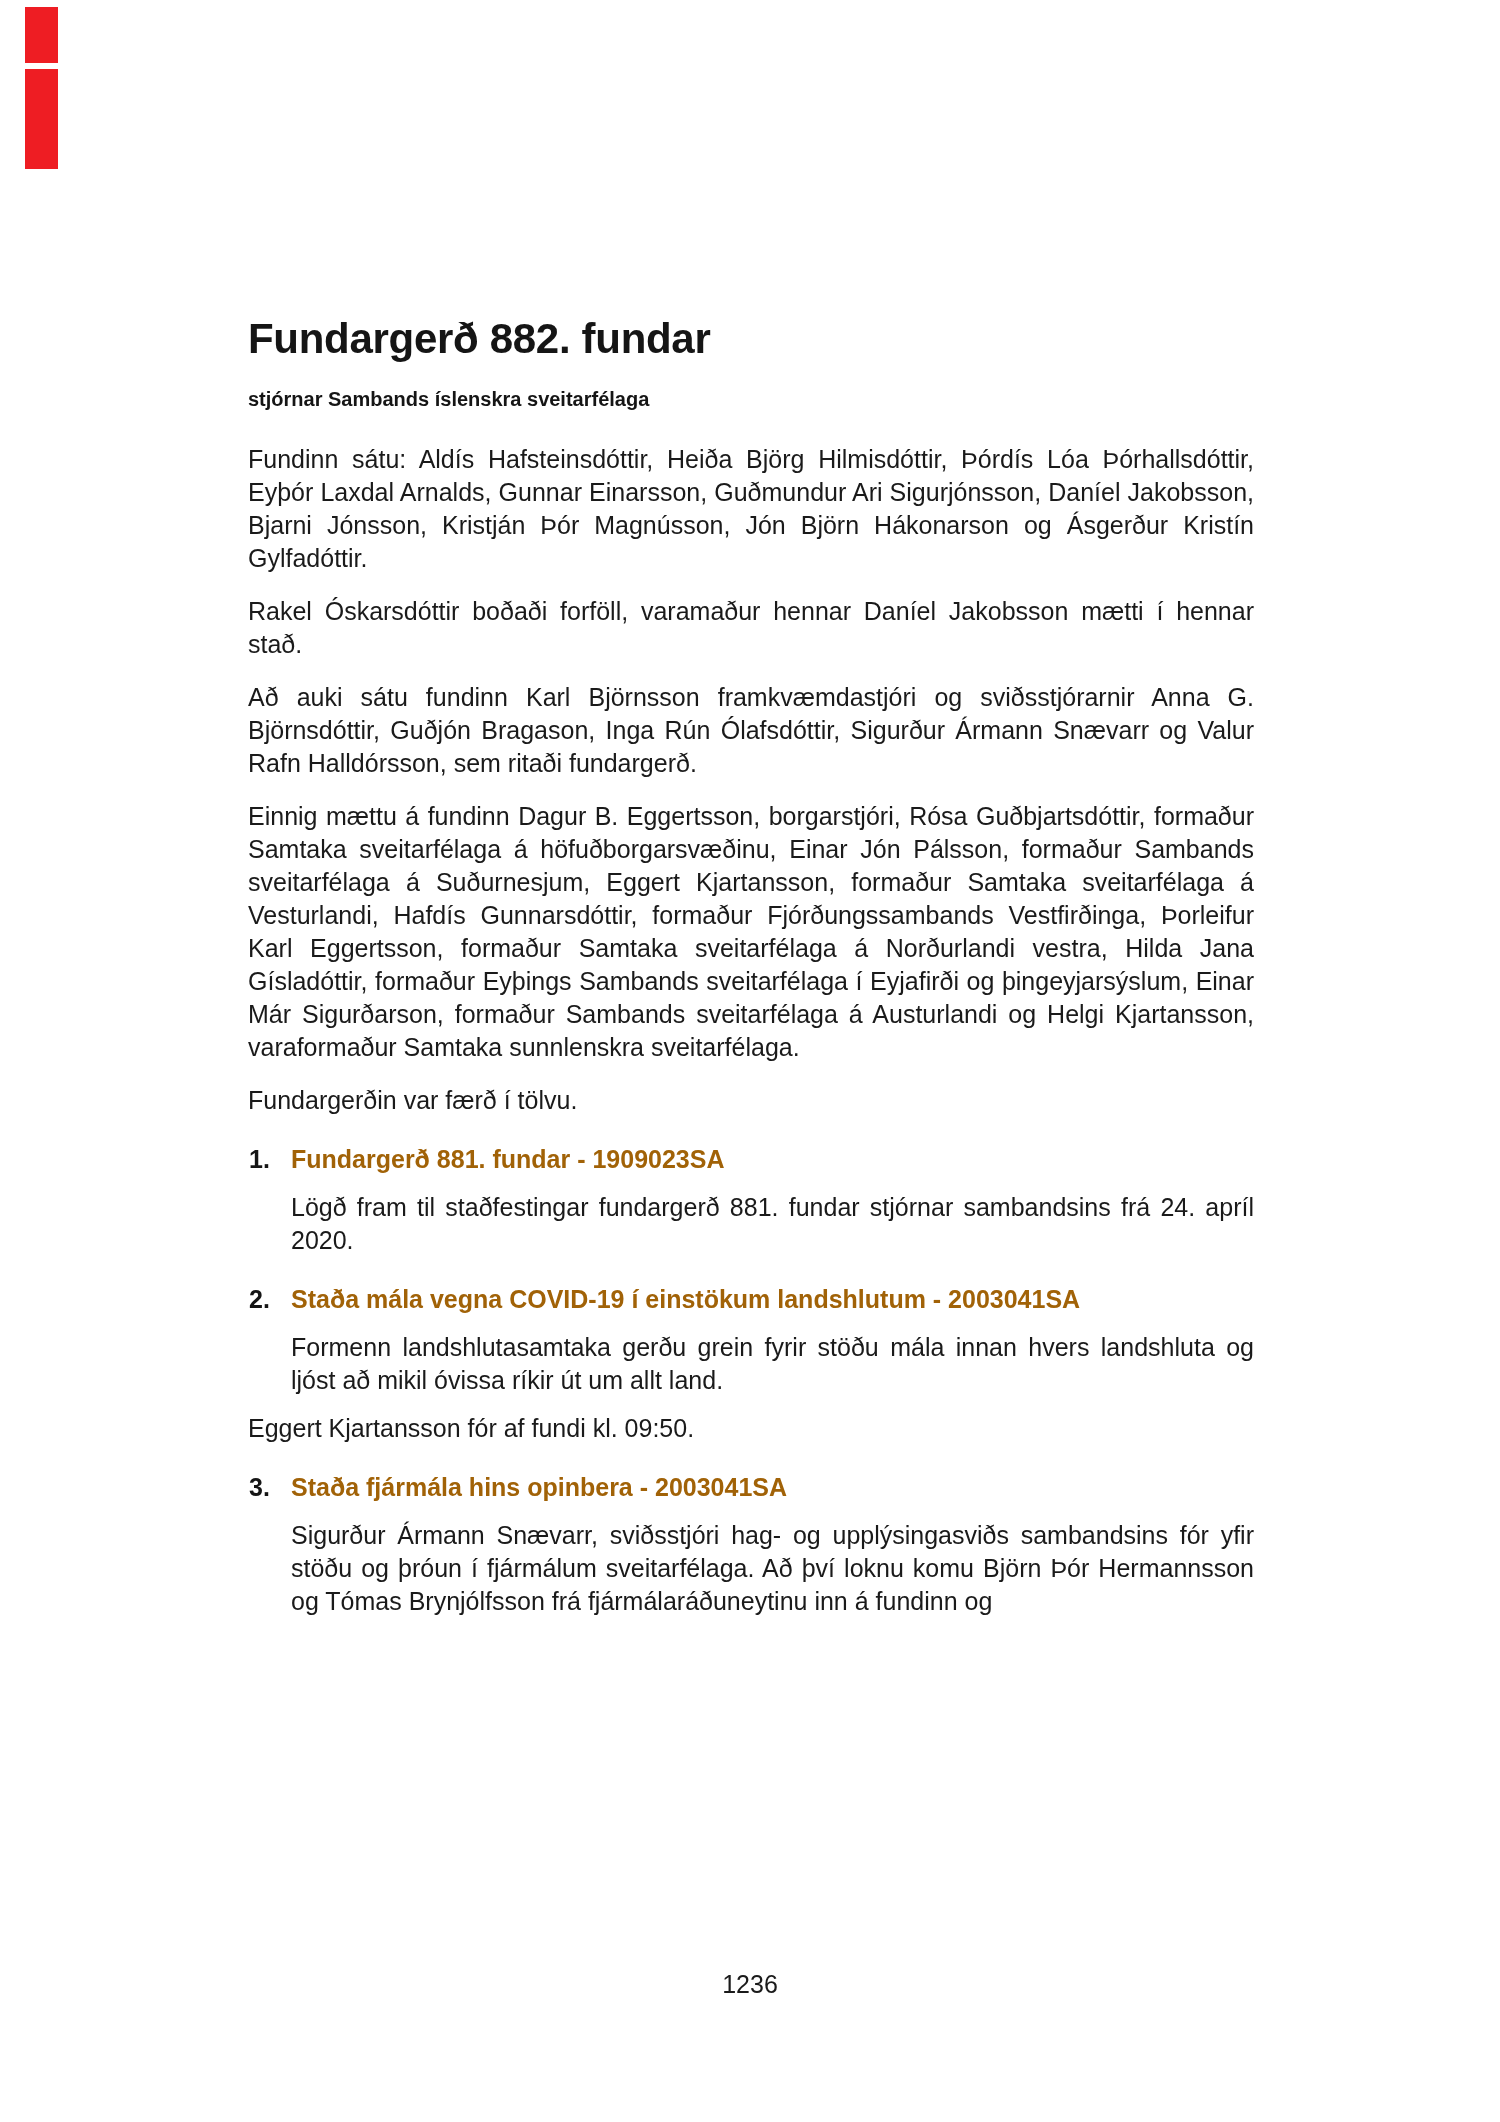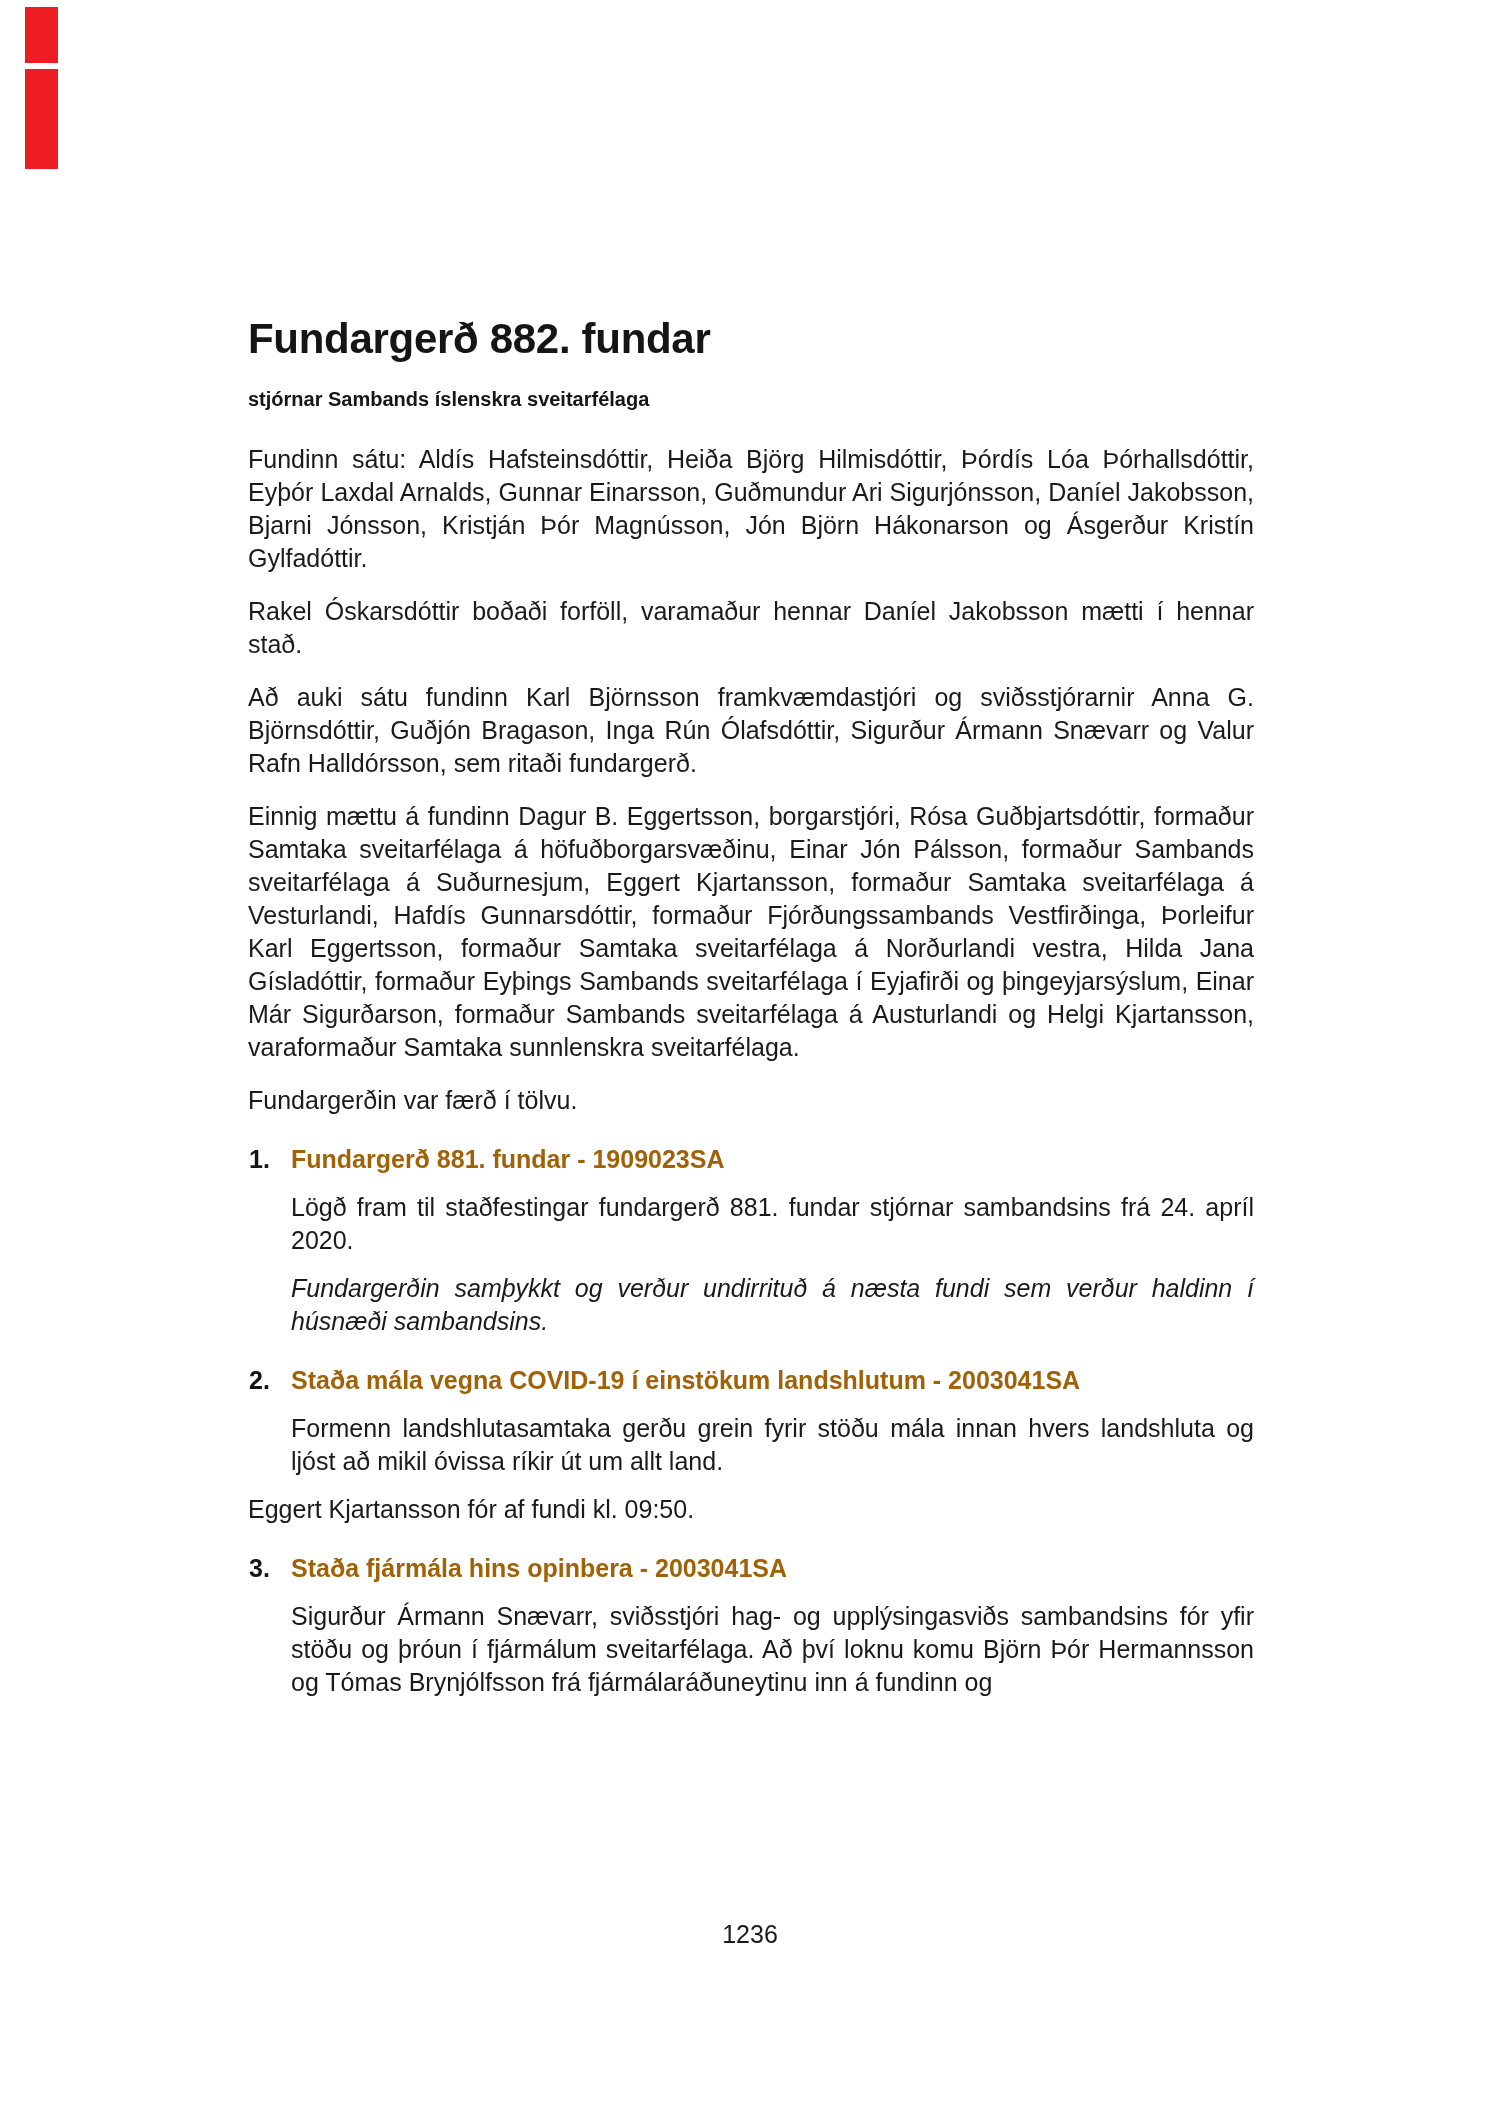--- a/index.html
+++ b/index.html
@@ -79,21 +79,21 @@
     font-style: italic;
   }
   .departure-note {
     font-size: 25px;
     line-height: 33px;
     margin: 15px 0 0 0;
   }
   .page-number {
     position: absolute;
     left: 0;
-    top: 1918px;
+    top: 1968px;
     width: 1500px;
     text-align: center;
     font-size: 25px;
     line-height: 33px;
     color: #1a1a1a;
   }
 </style>
 </head>
 <body>
 
@@ -108,21 +108,20 @@
   <p class="body-par">Fundinn sátu: Aldís Hafsteinsdóttir, Heiða Björg Hilmisdóttir, Þórdís Lóa Þórhallsdóttir, Eyþór Laxdal Arnalds, Gunnar Einarsson, Guðmundur Ari Sigurjónsson, Daníel Jakobsson, Bjarni Jónsson, Kristján Þór Magnússon, Jón Björn Hákonarson og Ásgerður Kristín Gylfadóttir.</p>
   <p class="body-par">Rakel Óskarsdóttir boðaði forföll, varamaður hennar Daníel Jakobsson mætti í hennar stað.</p>
   <p class="body-par">Að auki sátu fundinn Karl Björnsson framkvæmdastjóri og sviðsstjórarnir Anna G. Björnsdóttir, Guðjón Bragason, Inga Rún Ólafsdóttir, Sigurður Ármann Snævarr og Valur Rafn Halldórsson, sem ritaði fundargerð.</p>
   <p class="body-par">Einnig mættu á fundinn Dagur B. Eggertsson, borgarstjóri, Rósa Guðbjartsdóttir, formaður Samtaka sveitarfélaga á höfuðborgarsvæðinu, Einar Jón Pálsson, formaður Sambands sveitarfélaga á Suðurnesjum, Eggert Kjartansson, formaður Samtaka sveitarfélaga á Vesturlandi, Hafdís Gunnarsdóttir, formaður Fjórðungssambands Vestfirðinga, Þorleifur Karl Eggertsson, formaður Samtaka sveitarfélaga á Norðurlandi vestra, Hilda Jana Gísladóttir, formaður Eyþings Sambands sveitarfélaga í Eyjafirði og þingeyjarsýslum, Einar Már Sigurðarson, formaður Sambands sveitarfélaga á Austurlandi og Helgi Kjartansson, varaformaður Samtaka sunnlenskra sveitarfélaga.</p>
   <p class="body-par">Fundargerðin var færð í tölvu.</p>
 
   <div class="agenda-item">
     <span class="item-number">1.</span>
     <div class="item-heading">Fundargerð 881. fundar - 1909023SA</div>
     <p class="item-body">Lögð fram til staðfestingar fundargerð 881. fundar stjórnar sambandsins frá 24. apríl 2020.</p>
-    <p class="item-body item-resolution">Fundargerðin samþykkt og verður undirrituð á næsta fundi sem verður haldinn í húsnæði sambandsins.</p>
   </div>
 
   <div class="agenda-item">
     <span class="item-number">2.</span>
     <div class="item-heading">Staða mála vegna COVID-19 í einstökum landshlutum - 2003041SA</div>
     <p class="item-body">Formenn landshlutasamtaka gerðu grein fyrir stöðu mála innan hvers landshluta og ljóst að mikil óvissa ríkir út um allt land.</p>
   </div>
 
   <p class="departure-note">Eggert Kjartansson fór af fundi kl. 09:50.</p>
 

